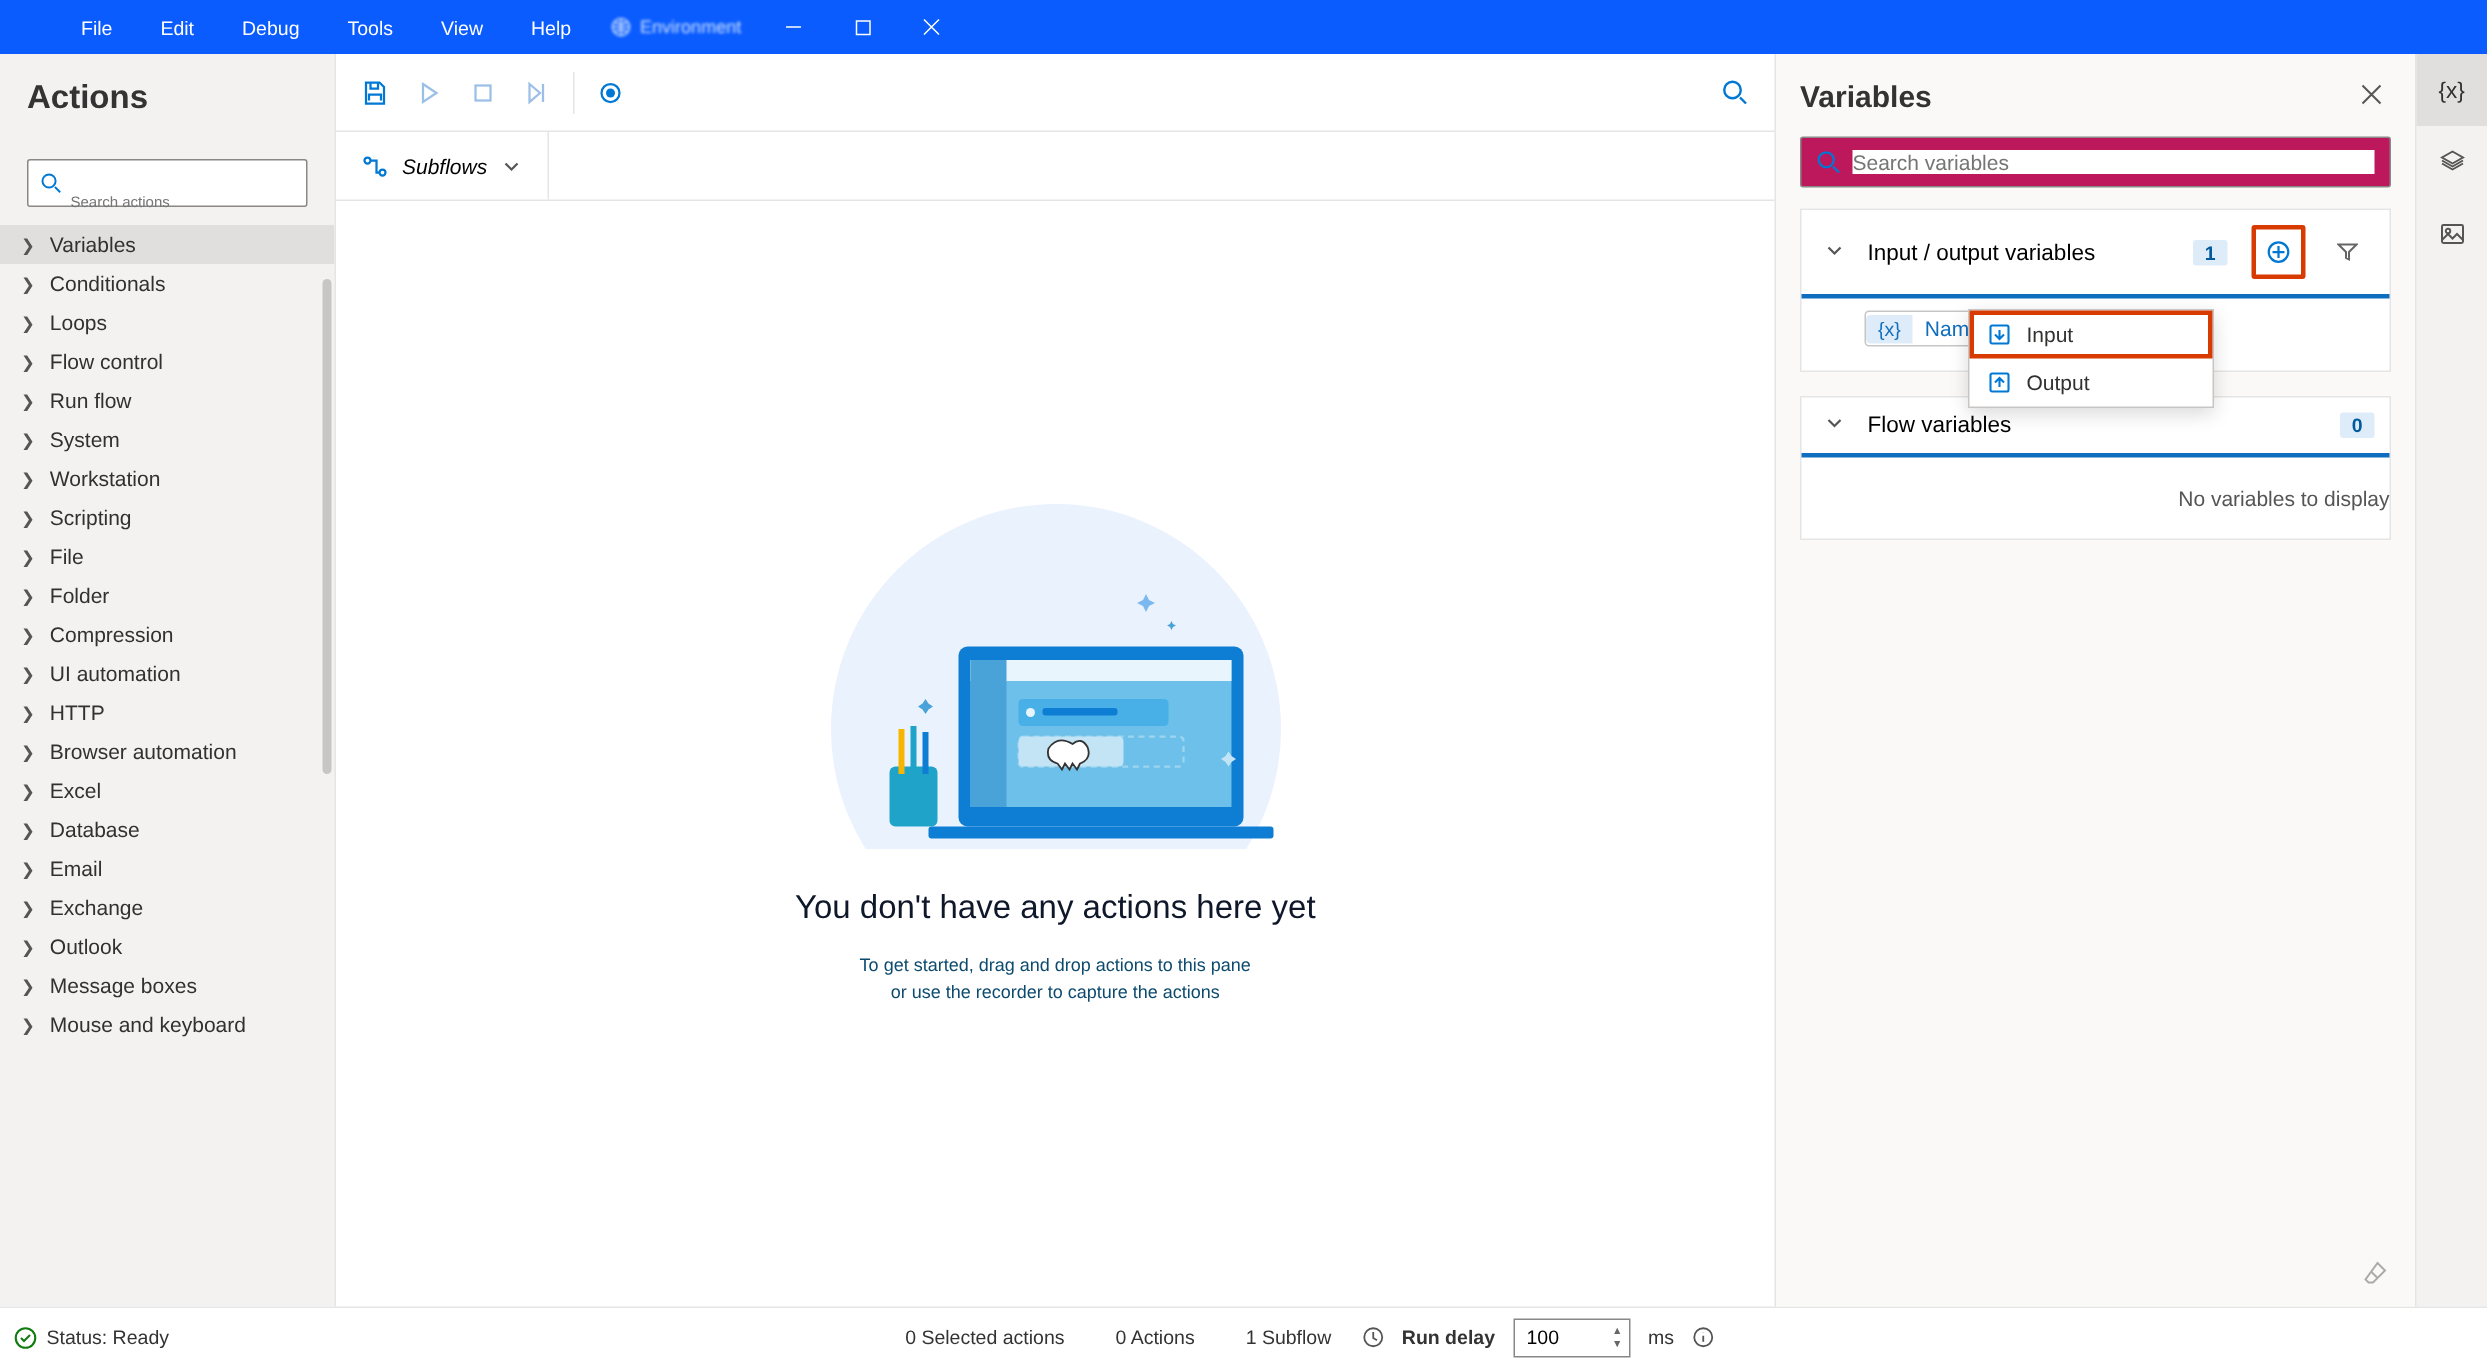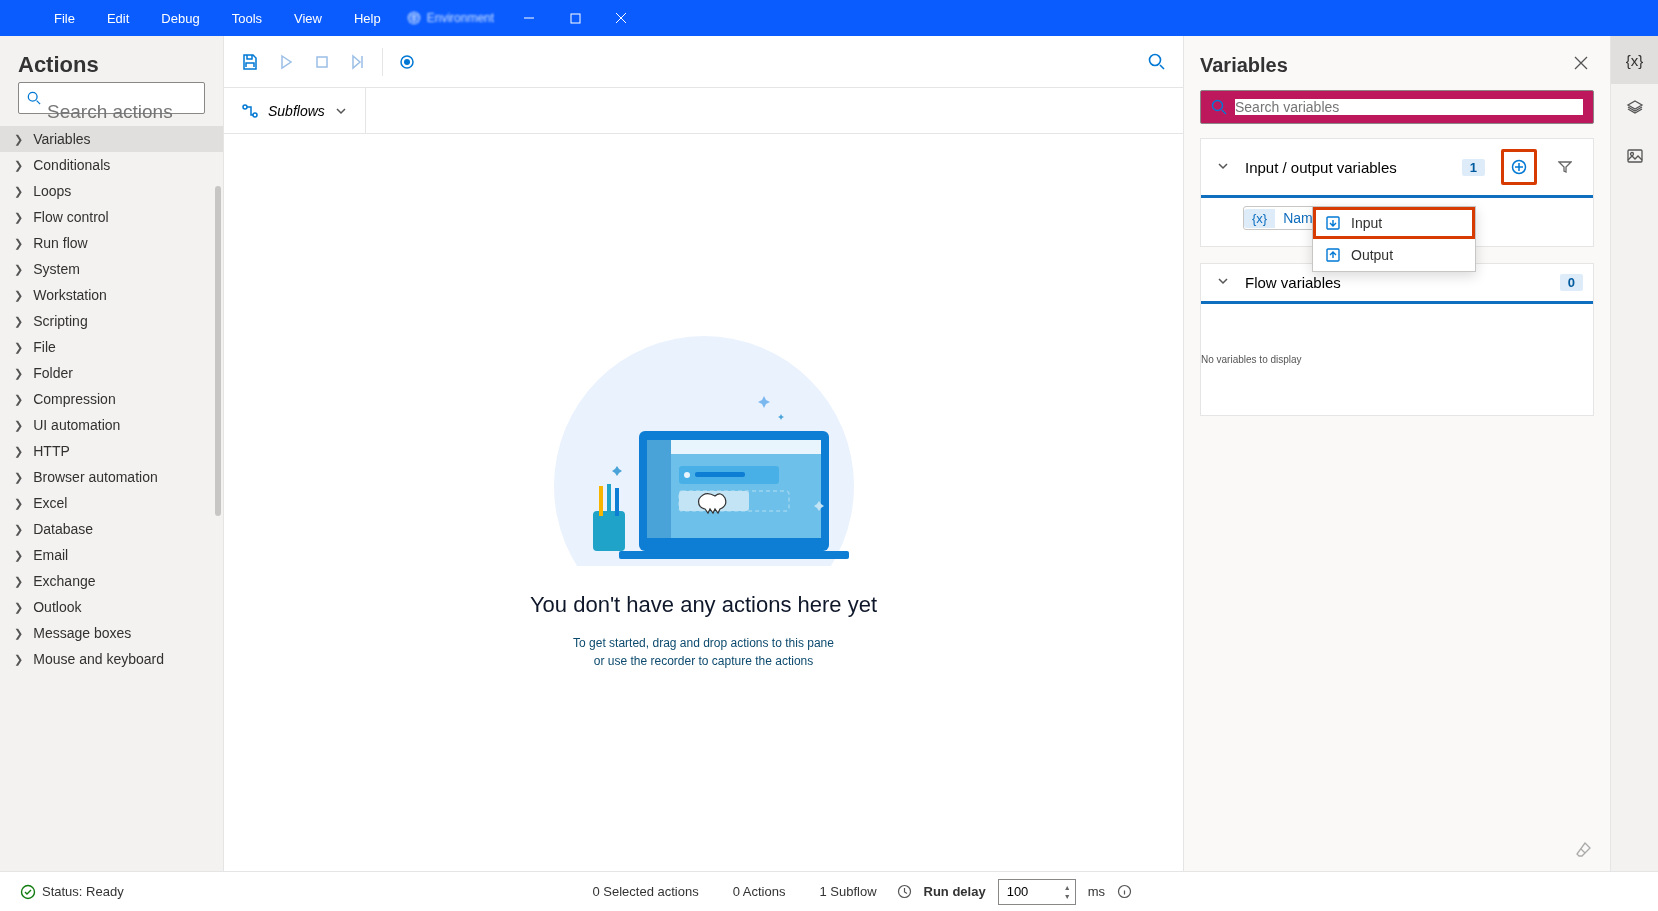--- a/index.html
+++ b/index.html
@@ -13,24 +13,24 @@
 .titlebar .title { flex: 1; text-align: center; }
 .titlebar .winctrl { display: flex; }
 .titlebar .winctrl div { width: 46px; height: 36px; display: flex; align-items: center; justify-content: center; }
 .titlebar .env-label { font-size:12px; padding:0 12px; display:flex; align-items:center; gap:6px; color:#cce0ff; filter:blur(1px);}
 .titlebar .env-icon { width:14px; }
 
 .main-area { flex: 1; display: flex; min-height: 0; }
 
 
 .actions-panel { width: 224px; background: #f3f2f1; display: flex; flex-direction: column; border-right: 1px solid #e5e5e5; position:relative;}
-.actions-header { font-size: 22px; font-weight: 600; padding: 16px 18px 4px; color:#333;}
+.actions-header { font-size: 22px; font-weight: 600; padding: 16px 18px 28px; color:#333;}
 .search-box { margin: 0 18px 12px; height: 32px; border: 1px solid #8a8886; border-radius: 2px; display: flex; align-items: center; padding: 0 8px; background:#fff;}
 .search-box svg { margin-right: 6px; }
-.search-box input { border: none; outline: none; font-size: 19px; flex: 1; background:transparent;margin-top:27px;}
+.search-box input { border: none; outline: none; font-size: 10px; flex: 1; background:transparent;margin-top:27px;}
 .actions-list { overflow-y: auto; flex: 1; }
 .action-group { display: flex; align-items: center; padding: 5px 14px; font-size: 14px; color: #323130; cursor: pointer; }
 .action-group.selected { background: #e1dfdd; }
 .action-group .chev { margin-right: 10px; color:#555; font-size:11px;}
 .scrollbar-fake { position:absolute; right:2px; top:150px; width:6px; height:330px; background:#c8c6c4; border-radius:3px;}
 
 
 .center { flex: 1; display: flex; flex-direction: column; border-right:1px solid #e5e5e5; min-width:0;}
 .toolbar { height: 52px; display: flex; align-items: center; border-bottom: 1px solid #e5e5e5; padding: 0 8px; }
 .toolbar .tbtn { width: 36px; height: 36px; display: flex; align-items: center; justify-content: center; color: #0078d4; }
@@ -58,37 +58,37 @@
 .section-head .title-txt { flex:1;}
 .section-head .badge { background:#deecf9; color:#005a9e; padding:1px 8px; border-radius:2px; font-size:13px; font-weight:600;}
 .section-head .add-btn { width:36px; height:36px; display:flex; align-items:center; justify-content:center; border:3px solid #d83b01; color:#0078d4; border-radius:2px; margin-left:6px;}
 .section-head .filter-btn { width:36px; height:36px; display:flex; align-items:center; justify-content:center; color:#666;}
 .section-body { padding: 8px 0 16px; }
 .var-chip { display:inline-flex; align-items:center; border:1px solid #c8c6c4; border-radius:3px; padding:3px 10px 3px 8px; margin-left:42px; background:#fff;}
 .var-chip .left { background:#deecf9; display:flex; align-items:center; padding:2px 8px; border-radius:3px 0 0 3px; margin:-3px 8px -3px -8px; color:#106ebe; font-size:13px; gap:4px;}
 .var-chip .vlabel { color:#106ebe; font-size:14px; }
 
 .section2 .section-head { border-bottom:3px solid #106ebe;}
-.no-vars { padding: 50px 0; text-align:left; color:#555; font-size:10px;}
+.no-vars { padding: 19px 0; text-align:right; color:#555; font-size:14px;}
 
 .eraser { position:absolute; bottom:10px; right:18px; color:#aaa;}
 
 
 .right-strip { width: 48px; background:#f3f2f1; border-left:1px solid #e5e5e5; display:flex; flex-direction:column; align-items:center;}
 .right-strip .strip-btn { width:48px; height:48px; display:flex; align-items:center; justify-content:center; color:#555;}
 .right-strip .strip-btn.active { background:#e1dfdd; color:#323130;}
 
 
 .dropdown { position: fixed; background:#fff; border:1px solid #c8c6c4; box-shadow:0 4px 12px rgba(0,0,0,0.15); width:164px; top:206px; left:1312px; z-index:50;}
 .dropdown .item { display:flex; align-items:center; gap:10px; padding:8px 12px; font-size:14px; color:#323130;}
 .dropdown .item.highlight { outline:3px solid #d83b01; outline-offset:-3px;}
 .dropdown .item svg { color:#0078d4;}
 
 
-.statusbar { height: 40px; border-top:1px solid #e5e5e5; display:flex; align-items:center; padding:0 20px; font-size:13px; gap:6px; color:#333;}
+.statusbar { height: 40px; border-top:1px solid #e5e5e5; display:flex; align-items:center; padding:0 9px; font-size:13px; gap:6px; color:#333;}
 .statusbar .sgroup { margin: 0 14px;}
 .statusbar .delay-input { width:78px; height:26px; border:1px solid #8a8886; display:flex; align-items:center; padding:0 0 0 8px; }
 .statusbar .delay-input input { border:none; outline:none; width:44px; font-size:13px;}
 .statusbar .spinners { display:flex; flex-direction:column; margin-left:auto;}
 .statusbar .spinners div { font-size:7px; line-height:9px; padding:0 4px; color:#666;}
 .statusbar .spacer { flex:1;}
 
 svg { flex-shrink:0; }
 </style>
 </head>

